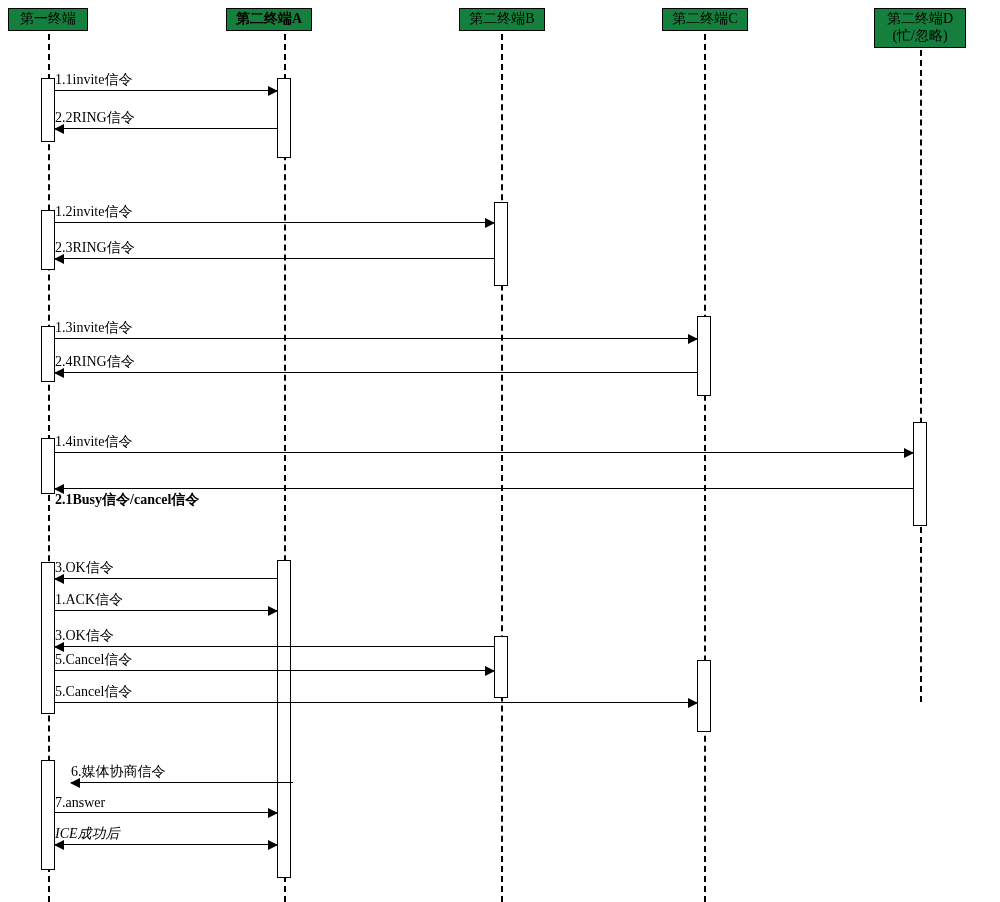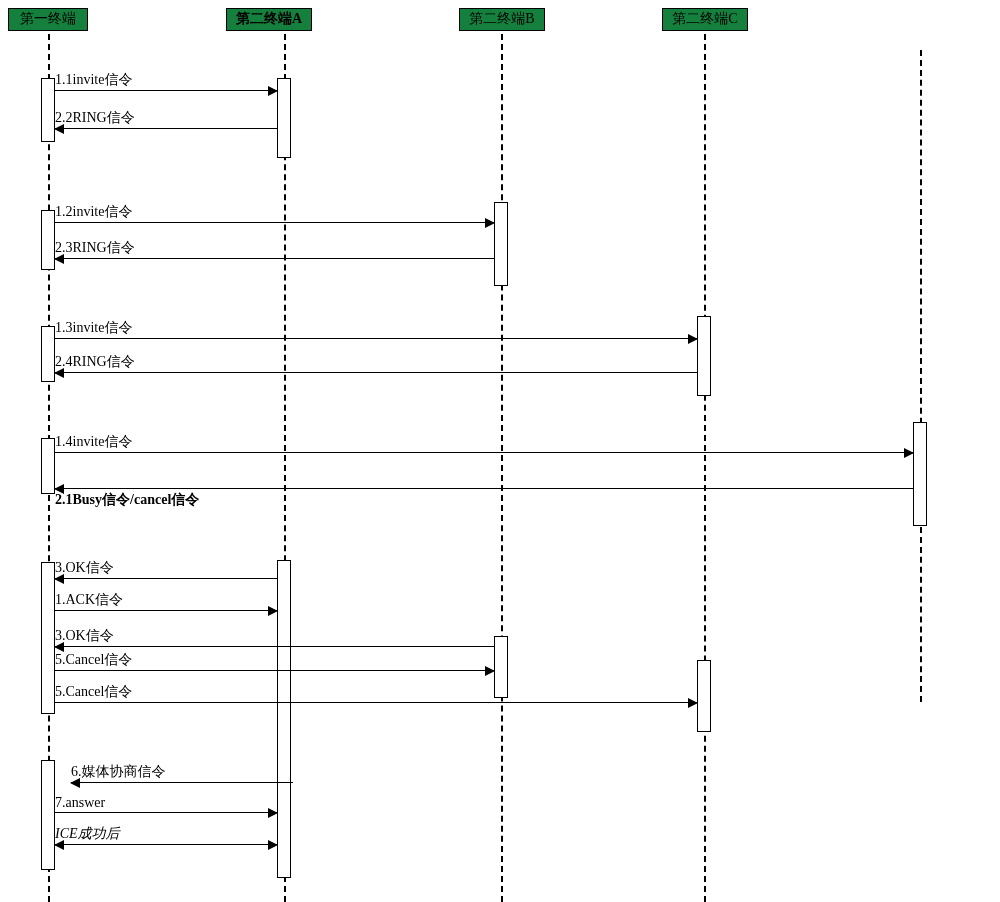--- a/index.html
+++ b/index.html
@@ -67,20 +67,22 @@
 </style>
 </head>
 <body>
 
 <div class="canvas" id="canvas">
 
   <div class="participant" style="left:8px;width:78px;">第一终端</div>
   <div class="participant" style="left:226px;width:84px;font-weight:bold;">第二终端A</div>
   <div class="participant" style="left:459px;width:84px;">第二终端B</div>
   <div class="participant" style="left:662px;width:84px;">第二终端C</div>
+  <div class="participant" style="left:874px;width:90px;">第二终端D
+(忙/忽略)</div>
 
   <div class="lifeline" style="left:48px; top:34px; height:868px;"></div>
   <div class="lifeline" style="left:284px; top:34px; height:868px;"></div>
   <div class="lifeline" style="left:501px; top:34px; height:868px;"></div>
   <div class="lifeline" style="left:704px; top:34px; height:868px;"></div>
   <div class="lifeline" style="left:920px; top:50px; height:652px;"></div>
 
 <div class="activation" style="left: 48px; top: 78px; height: 64px;"></div>
     <div class="activation" style="left: 284px; top: 78px; height: 80px;"></div>
     <div class="activation" style="left: 48px; top: 210px; height: 60px;"></div>

